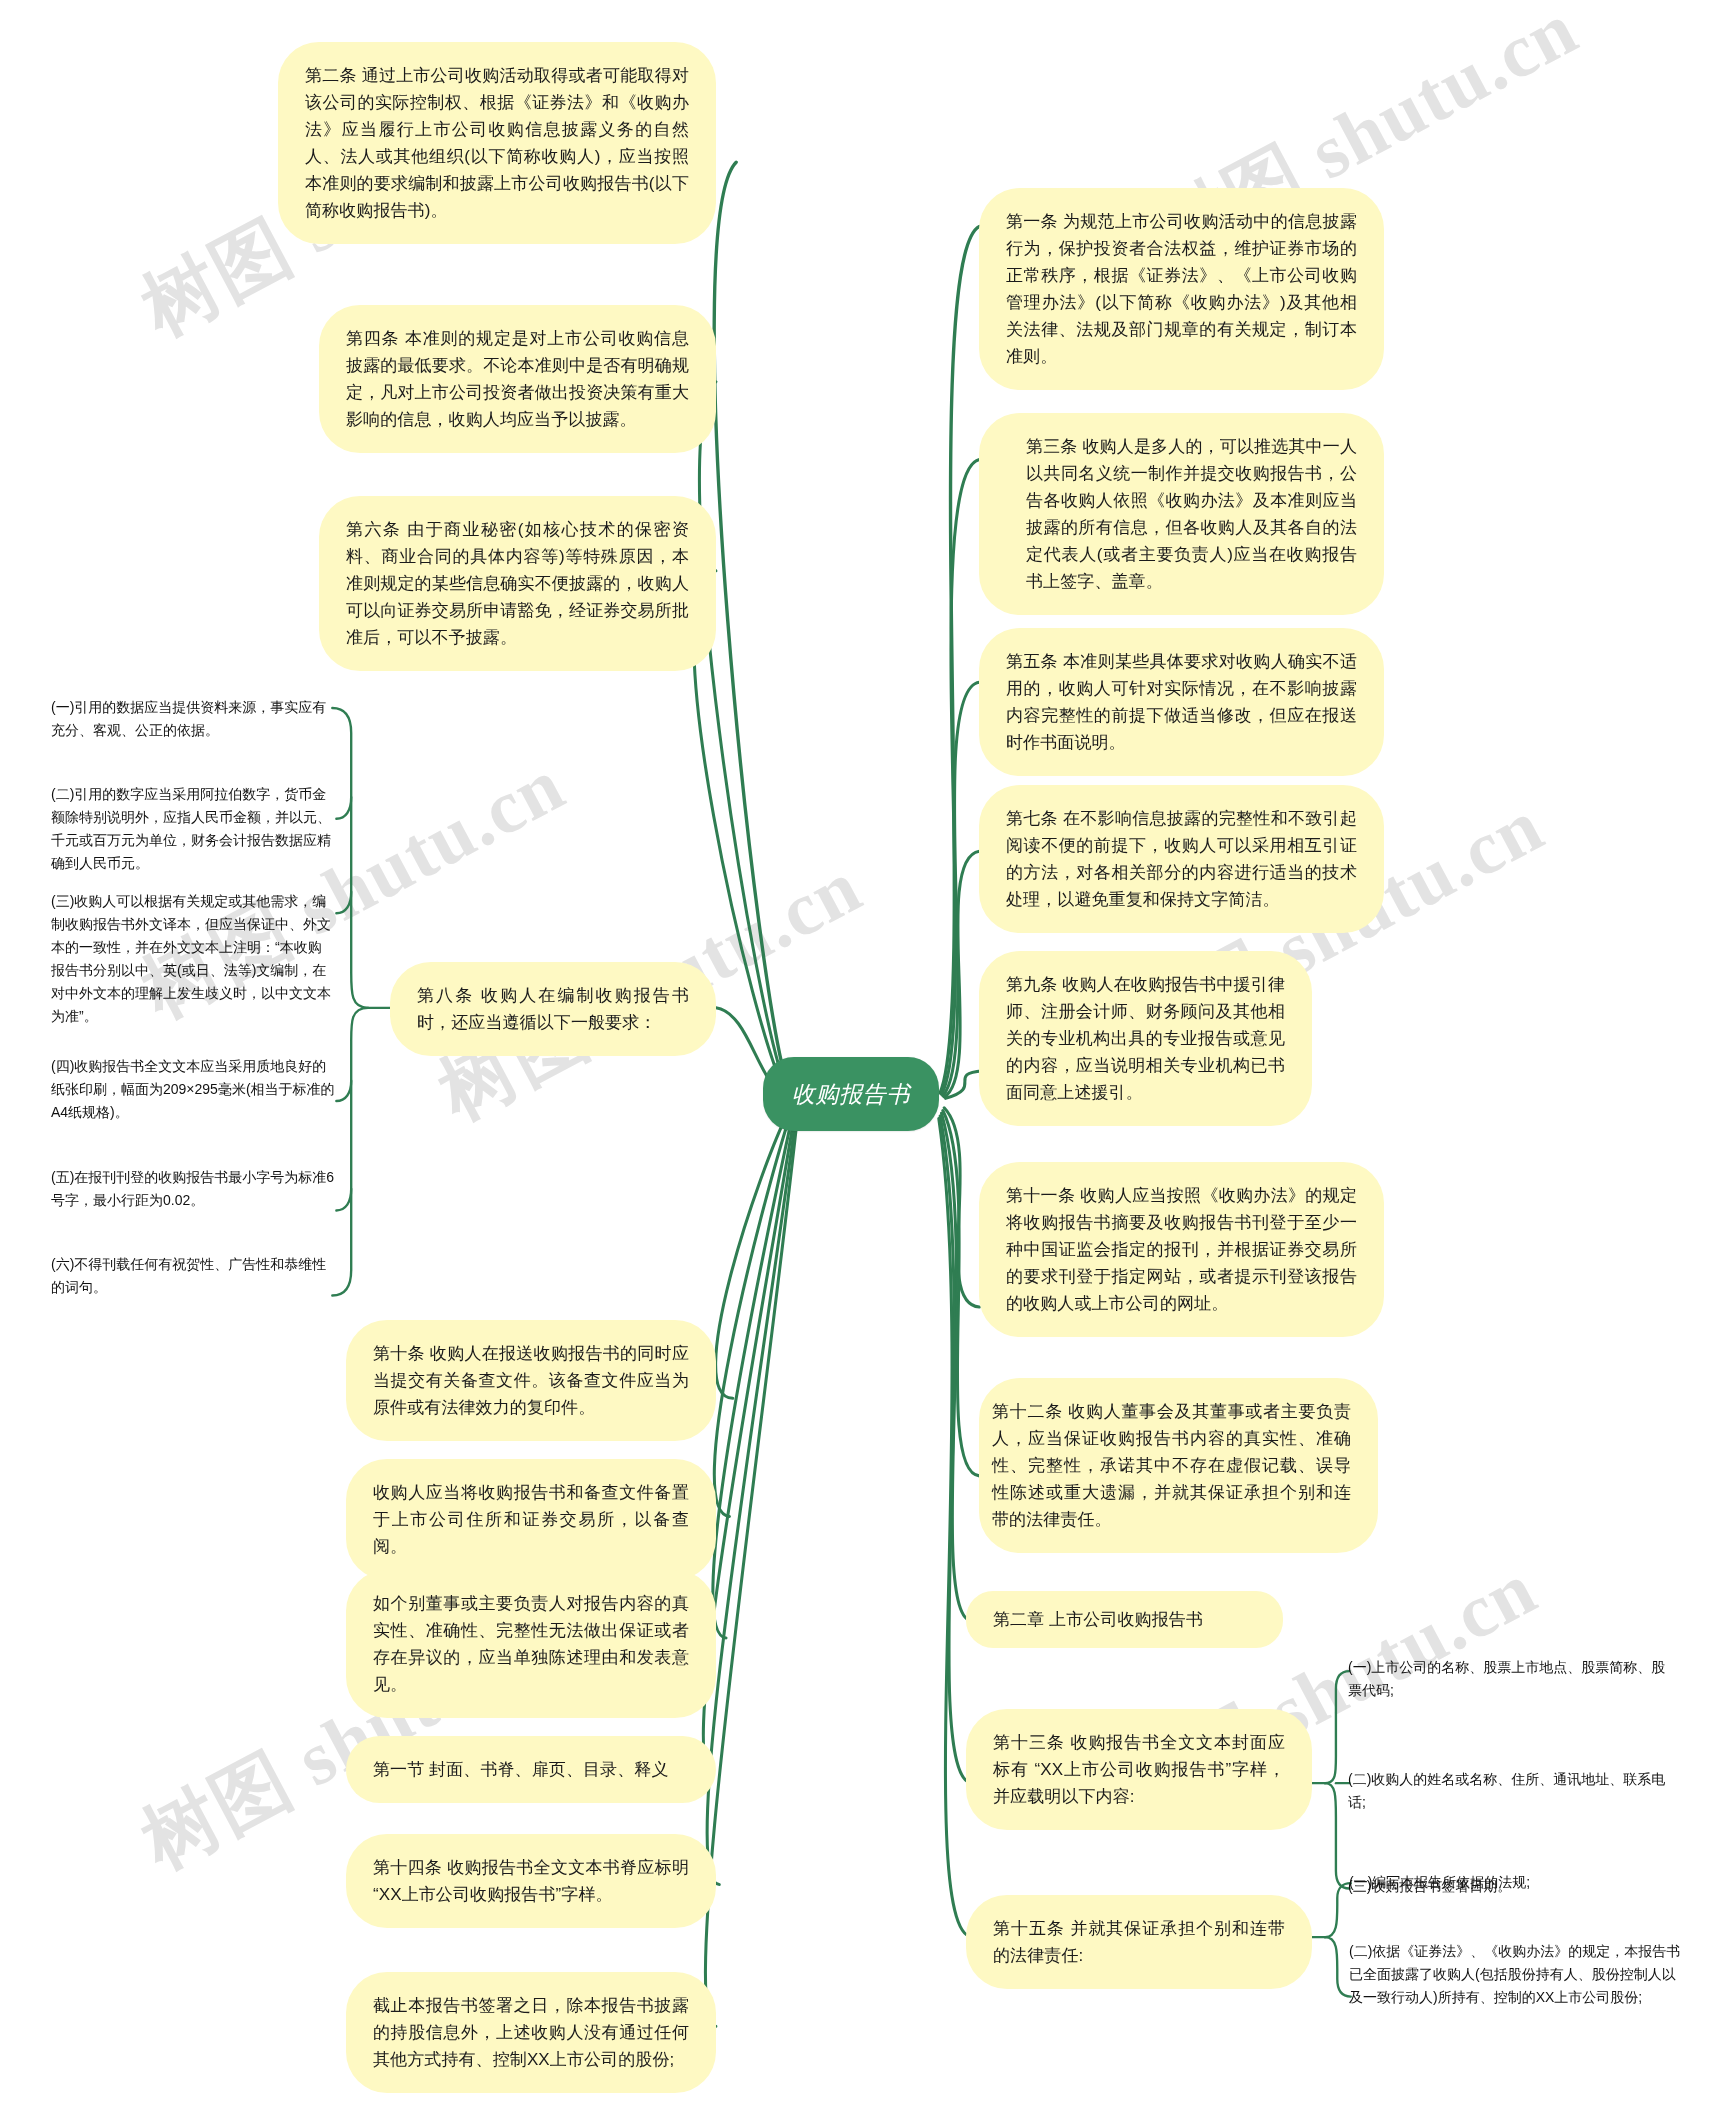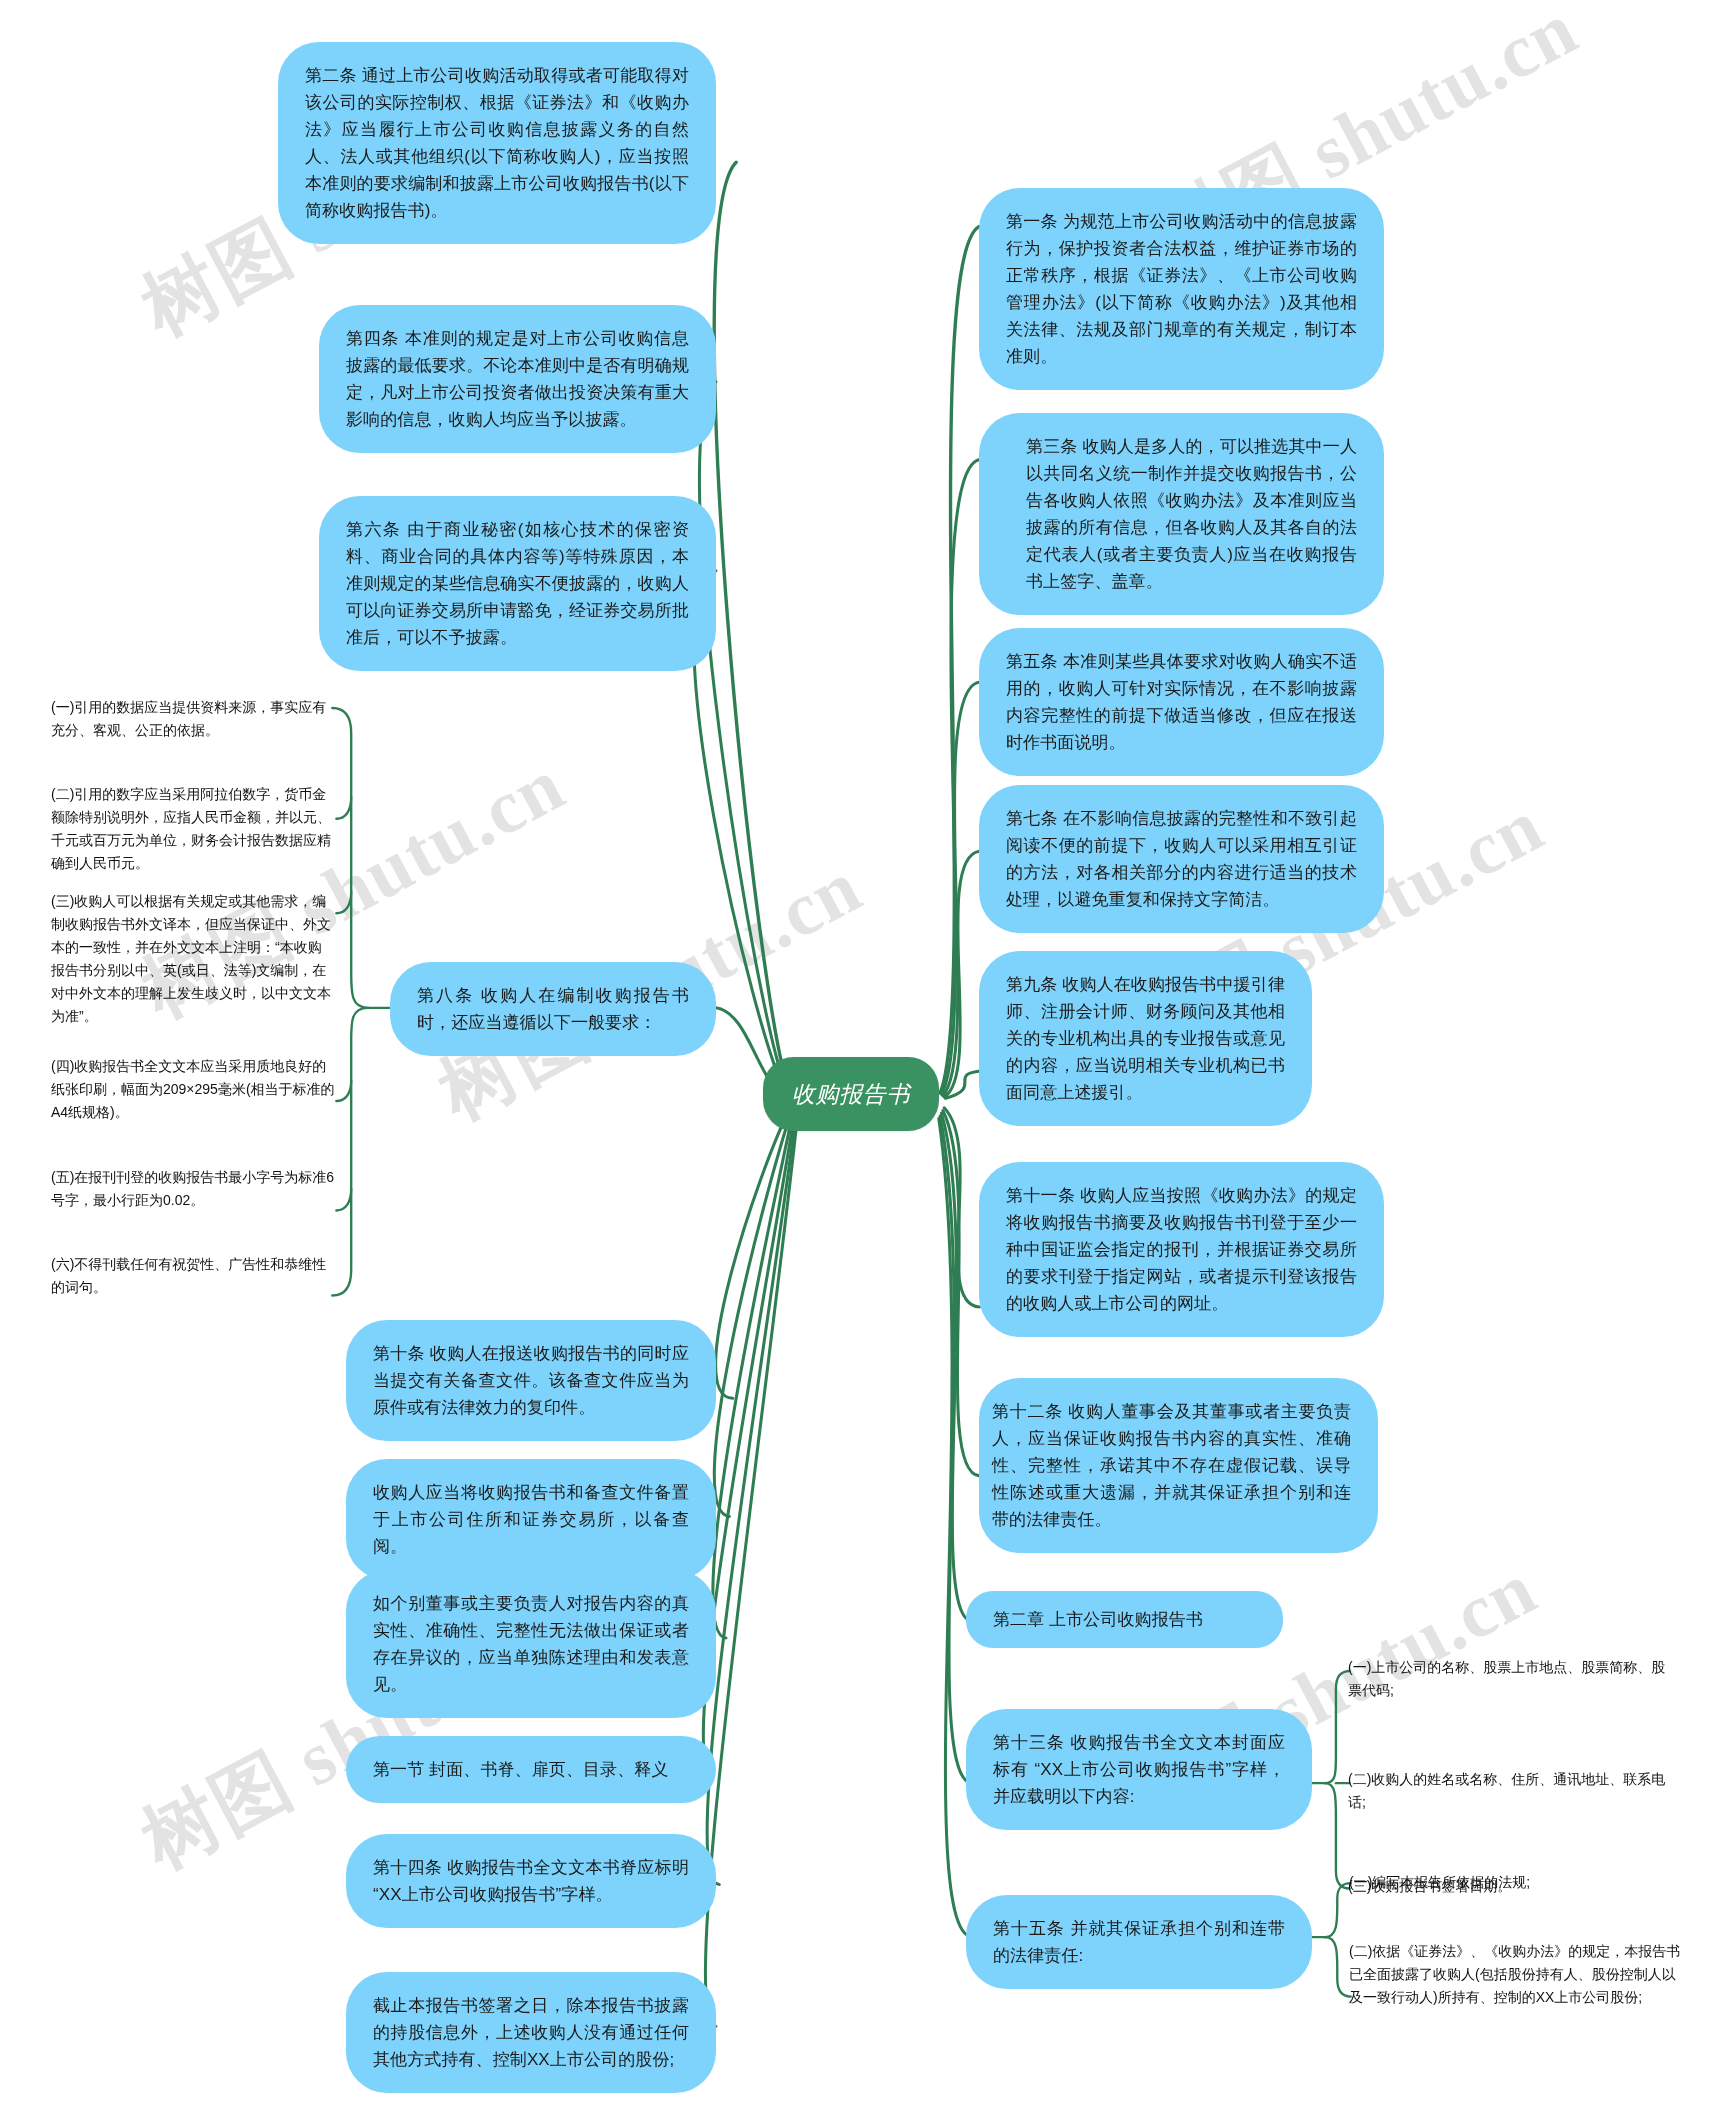--- a/index.html
+++ b/index.html
@@ -8,21 +8,21 @@
     width:1729px;height:2119px;position:relative;overflow:hidden;
   }
   #stage{position:relative;width:1729px;height:2119px;}
   svg.links{position:absolute;left:0;top:0;width:1729px;height:2119px;pointer-events:none;}
   .wm{
     position:absolute;color:#e3e3e3;font-size:76px;font-weight:bold;
     transform:rotate(-28deg);white-space:nowrap;user-select:none;
     font-family:"Liberation Serif","DejaVu Serif",serif;letter-spacing:1.4px;
   }
   .node{
-    position:absolute;background:#7dd3fc;border-radius:41px;
+    position:absolute;background:#fef9c3;border-radius:41px;
     color:#1b1b1b;box-sizing:border-box;
   }
   .node .txt{
     display:block;font-size:17px;line-height:27px;letter-spacing:0.1px;
     text-align:justify;text-justify:inter-ideograph;
   }
   .node.bubble{padding:20px 27px;}
   .node.oneline{padding:15px 27px;border-radius:27px;}
   .leaf{
     position:absolute;background:transparent;color:#111;

